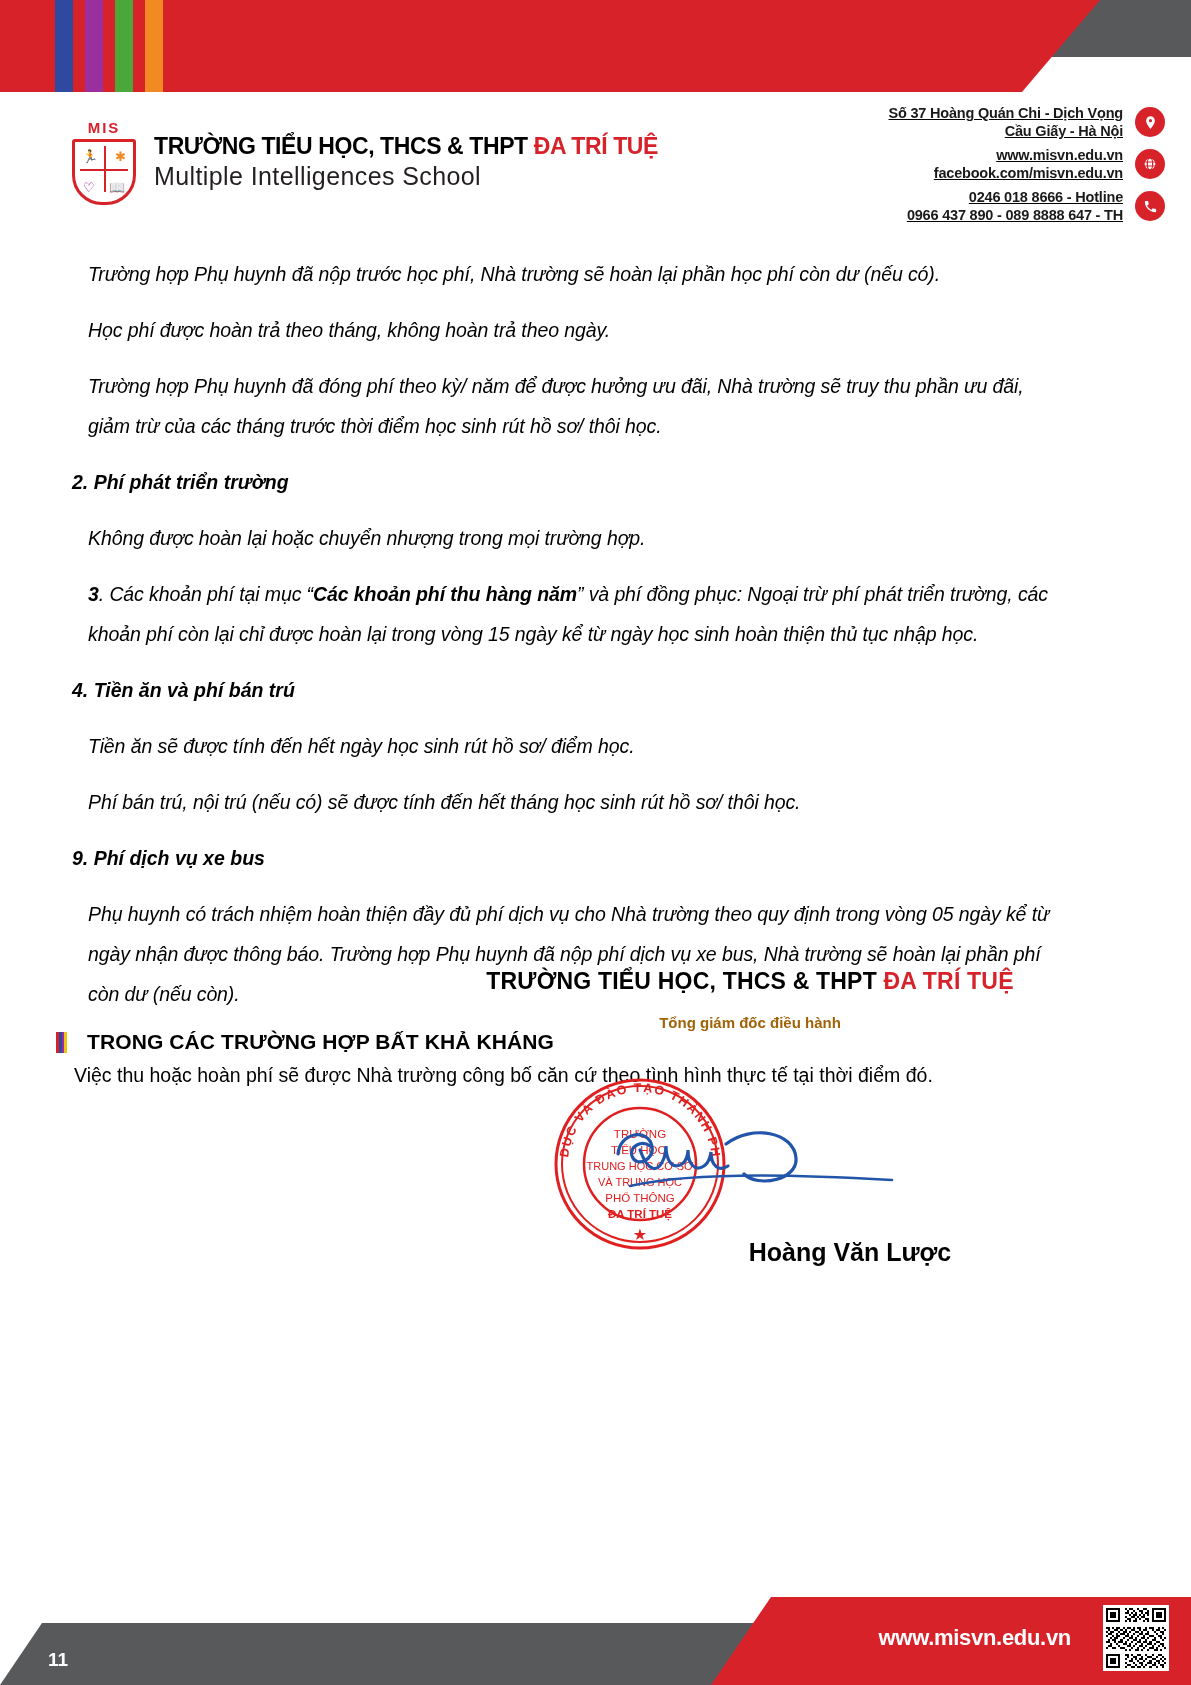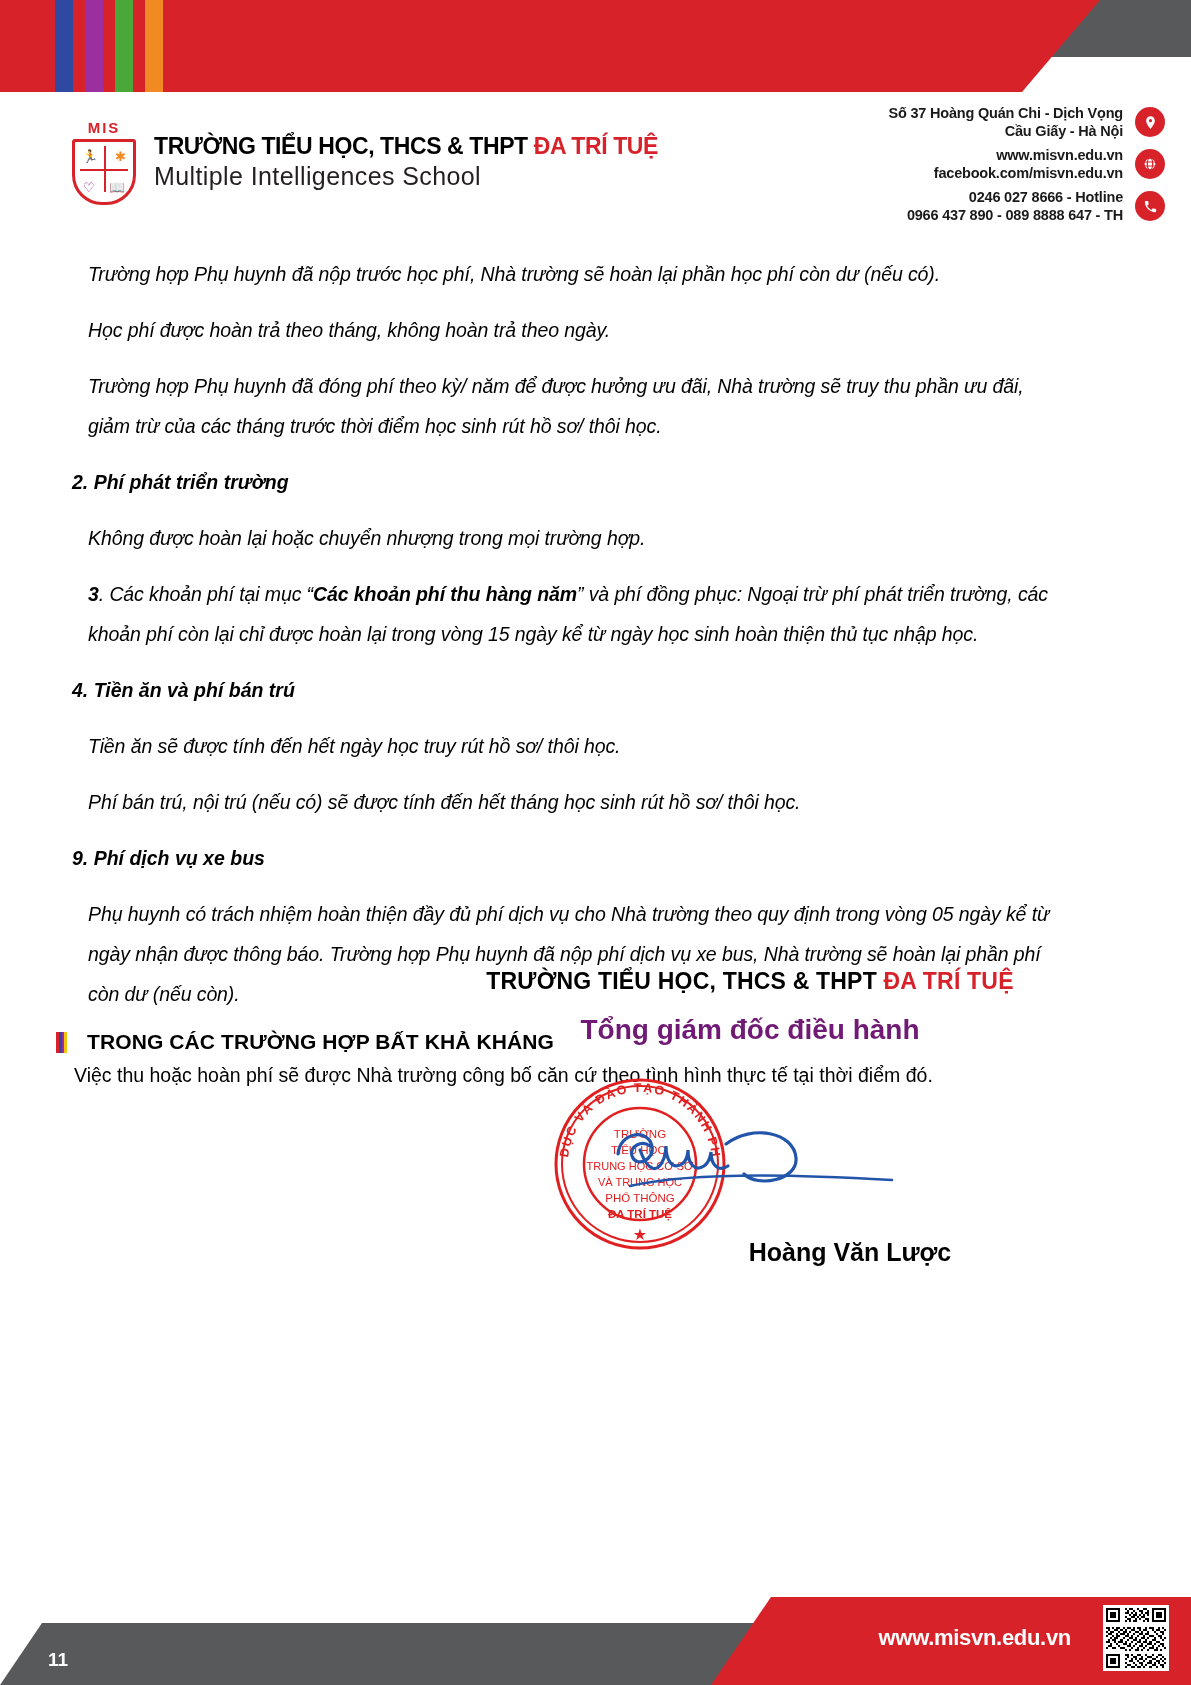--- a/index.html
+++ b/index.html
@@ -138,20 +138,21 @@
     right: 26px;
     top: 12px;
     width: 420px;
   }
   .contact-row {
     display: flex;
     align-items: center;
     justify-content: flex-end;
     gap: 12px;
     margin-bottom: 6px;
+    text-decoration: underline;
   }
   .contact-lines {
     text-align: right;
     font-family: "Liberation Sans", sans-serif;
     font-size: 14.5px;
     line-height: 18px;
     font-weight: bold;
     color: #1a1a1a;
     letter-spacing: -0.2px;
     white-space: nowrap;
@@ -237,22 +238,22 @@
     font-family: "Liberation Sans", sans-serif;
     font-weight: bold;
     font-size: 23px;
     color: #000;
     letter-spacing: 0.2px;
   }
   .sign-org .accent { color: #d7222a; }
   .sign-role {
     font-family: "Liberation Sans", sans-serif;
     font-weight: bold;
-    font-size: 28px;
-    color: #701a75;
+    font-size: 15px;
+    color: #a16207;
     margin-top: 19px;
   }
   .sign-name {
     font-family: "Liberation Sans", sans-serif;
     font-weight: bold;
     font-size: 25px;
     color: #000;
     position: absolute;
     top: 270px;
     left: 240px;
@@ -379,21 +380,21 @@
           <circle cx="12" cy="12" r="9" fill="#fff" stroke="none"></circle>
           <circle cx="12" cy="12" r="9" stroke="#d7222a"></circle>
           <ellipse cx="12" cy="12" rx="4" ry="9" stroke="#d7222a"></ellipse>
           <path d="M3 9h18M3 15h18" stroke="#d7222a"></path>
         </svg>
       </div>
     </div>
 
     <div class="contact-row">
       <div class="contact-lines">
-        <div>0246 027 8666 - Hotline</div>
+        <div>0246 018 8666 - Hotline</div>
         <div>0966 437 890 - 089 8888 647 - TH</div>
       </div>
       <div class="contact-icon">
         <svg width="15" height="15" viewBox="0 0 24 24" fill="#fff">
             <path d="M6.6 10.8c1.4 2.8 3.8 5.1 6.6 6.6l2.2-2.2c.3-.3.7-.4 1-.2 1.2.4 2.4.6 3.6.6.6 0 1 .4 1 1V20c0 .6-.4 1-1 1C10.6 21 3 13.4 3 4c0-.6.4-1 1-1h3.5c.6 0 1 .4 1 1 0 1.3.2 2.5.6 3.6.1.3 0 .7-.2 1l-2.3 2.2z"></path>
           </svg>
       </div>
     </div>
 
   </div>
@@ -404,21 +405,21 @@
   <p class="p">Trường hợp Phụ huynh đã nộp trước học phí, Nhà trường sẽ hoàn lại phần học phí còn dư (nếu có).</p>
   <p class="p">Học phí được hoàn trả theo tháng, không hoàn trả theo ngày.</p>
   <p class="p">Trường hợp Phụ huynh đã đóng phí theo kỳ/ năm để được hưởng ưu đãi, Nhà trường sẽ truy thu phần ưu đãi, giảm trừ của các tháng trước thời điểm học sinh rút hồ sơ/ thôi học.</p>
 
   <p class="h-num">2. Phí phát triển trường</p>
   <p class="p">Không được hoàn lại hoặc chuyển nhượng trong mọi trường hợp.</p>
 
   <p class="p"><b>3</b><span>. Các khoản phí tại mục “</span><b>Các khoản phí thu hàng năm</b><span>” và phí đồng phục: Ngoại trừ phí phát triển trường, các khoản phí còn lại chỉ được hoàn lại trong vòng 15 ngày kể từ ngày học sinh hoàn thiện thủ tục nhập học.</span></p>
 
   <p class="h-num">4. Tiền ăn và phí bán trú</p>
-  <p class="p">Tiền ăn sẽ được tính đến hết ngày học truy rút hồ sơ/ thôi học.</p>
+  <p class="p">Tiền ăn sẽ được tính đến hết ngày học sinh rút hồ sơ/ điểm học.</p>
   <p class="p">Phí bán trú, nội trú (nếu có) sẽ được tính đến hết tháng học sinh rút hồ sơ/ thôi học.</p>
 
   <p class="h-num">9. Phí dịch vụ xe bus</p>
   <p class="p">Phụ huynh có trách nhiệm hoàn thiện đầy đủ phí dịch vụ cho Nhà trường theo quy định trong vòng 05 ngày kể từ ngày nhận được thông báo. Trường hợp Phụ huynh đã nộp phí dịch vụ xe bus, Nhà trường sẽ hoàn lại phần phí còn dư (nếu còn).</p>
 
   <div class="section-head">
     <span class="bullet-stripes">
       <i style="background:#d7222a"></i>
         <i style="background:#2f48a0"></i>
         <i style="background:#9b2fa0"></i>

